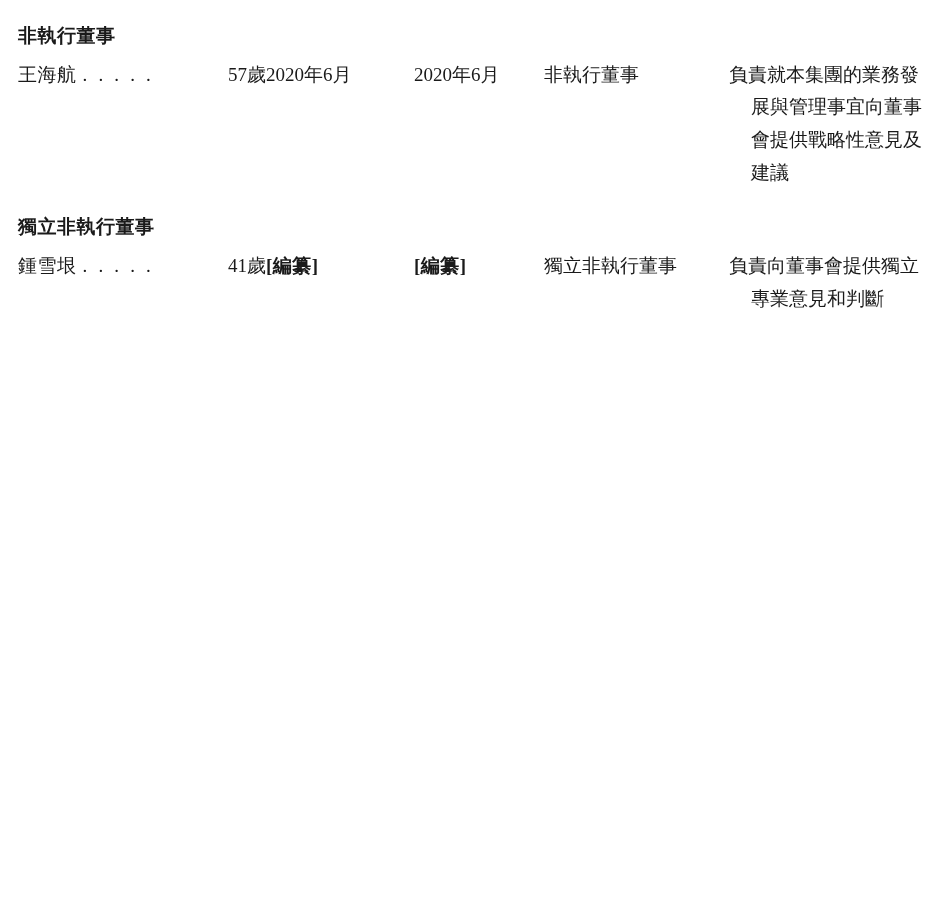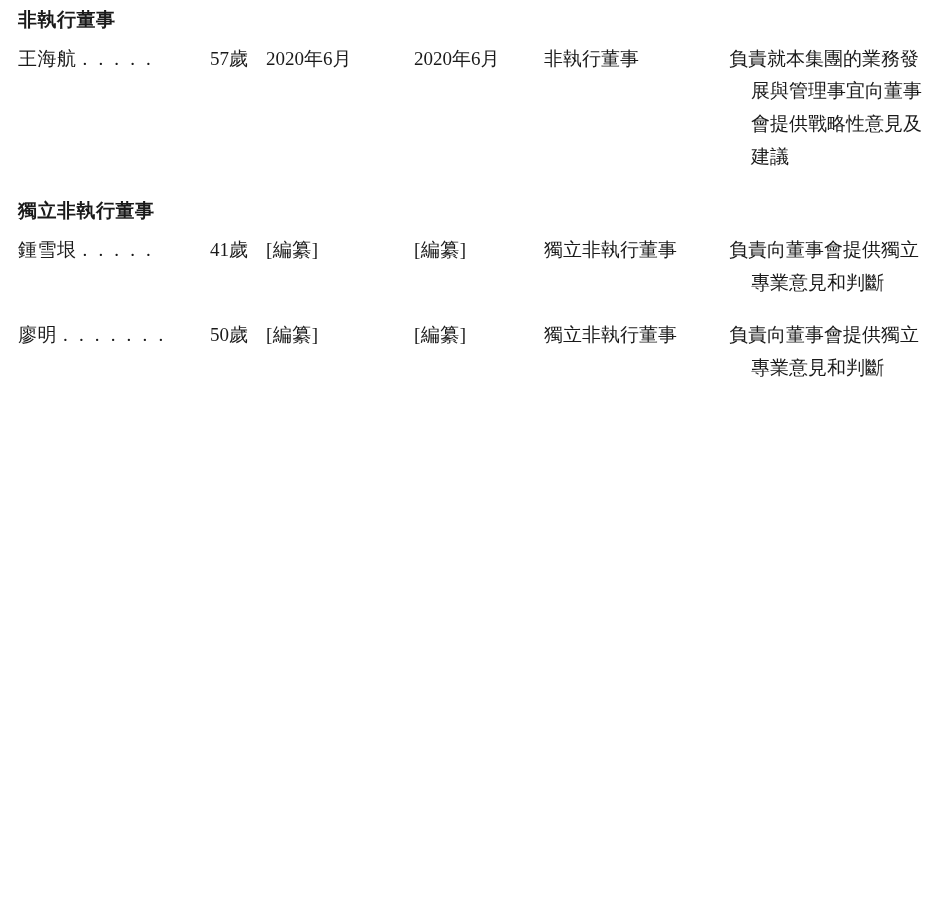--- a/index.html
+++ b/index.html
@@ -11,21 +11,21 @@
     width: 925px;
     height: 914px;
     font-family: "Liberation Serif", "DejaVu Serif", serif;
     color: #1a1a1a;
     overflow: hidden;
   }
   .page {
     position: relative;
     width: 925px;
     height: 914px;
-    padding: 4px 0 0 0;
+    padding: 20px 0 0 0;
     box-sizing: border-box;
   }
   table.dir-table {
     width: 905px;
     margin-left: 18px;
     border-collapse: collapse;
     table-layout: fixed;
   }
   table.dir-table col.c-name  { width: 170px; }
   table.dir-table col.c-age   { width: 78px; }
@@ -57,38 +57,38 @@
   }
   .name-cell {
     white-space: nowrap;
   }
   .name-cell .nm { letter-spacing: 0.5px; }
   .name-cell .dots {
     letter-spacing: 3.2px;
     font-size: 19px;
     padding-left: 6px;
   }
-  .age-cell { text-align: center; padding-left: 4px; margin-left: 32px; }
+  .age-cell { text-align: right; padding-left: 4px; margin-left: 32px; }
   .join-cell { text-align: left; }
   .appt-cell { text-align: left; }
   .role-cell { text-align: left; }
   .resp-cell {
     text-align: left;
     text-indent: 0;
     padding-left: 0;
   }
   .resp-cell .resp-text {
     display: block;
     padding-left: 22px;
     text-indent: -22px;
     line-height: 1.72;
     width: 186px;
   }
   .brkt {
-    font-weight: normal;
+    font-weight: bold;
     letter-spacing: 0.5px;
   }
 </style>
 </head>
 <body>
 
 <div class="page">
   <table class="dir-table">
     <colgroup>
       <col class="c-name">
@@ -130,28 +130,16 @@
         <td class="join-cell brkt">[編纂]</td>
         <td class="appt-cell brkt">[編纂]</td>
         <td class="role-cell">獨立非執行董事</td>
         <td class="resp-cell">
           <span class="resp-text">負責向董事會提供獨立專業意見和判斷</span>
         </td>
       </tr>
 
 
 
-      <tr class="person-row tight">
-        <td class="name-cell">
-          <span class="nm">廖明</span><span class="dots">. . . . . . .</span>
-        </td>
-        <td class="age-cell">50歲</td>
-        <td class="join-cell brkt">[編纂]</td>
-        <td class="appt-cell brkt">[編纂]</td>
-        <td class="role-cell">獨立非執行董事</td>
-        <td class="resp-cell">
-          <span class="resp-text">負責向董事會提供獨立專業意見和判斷</span>
-        </td>
-      </tr>
 
     </tbody>
   </table>
 </div>
 
 </body></html>

